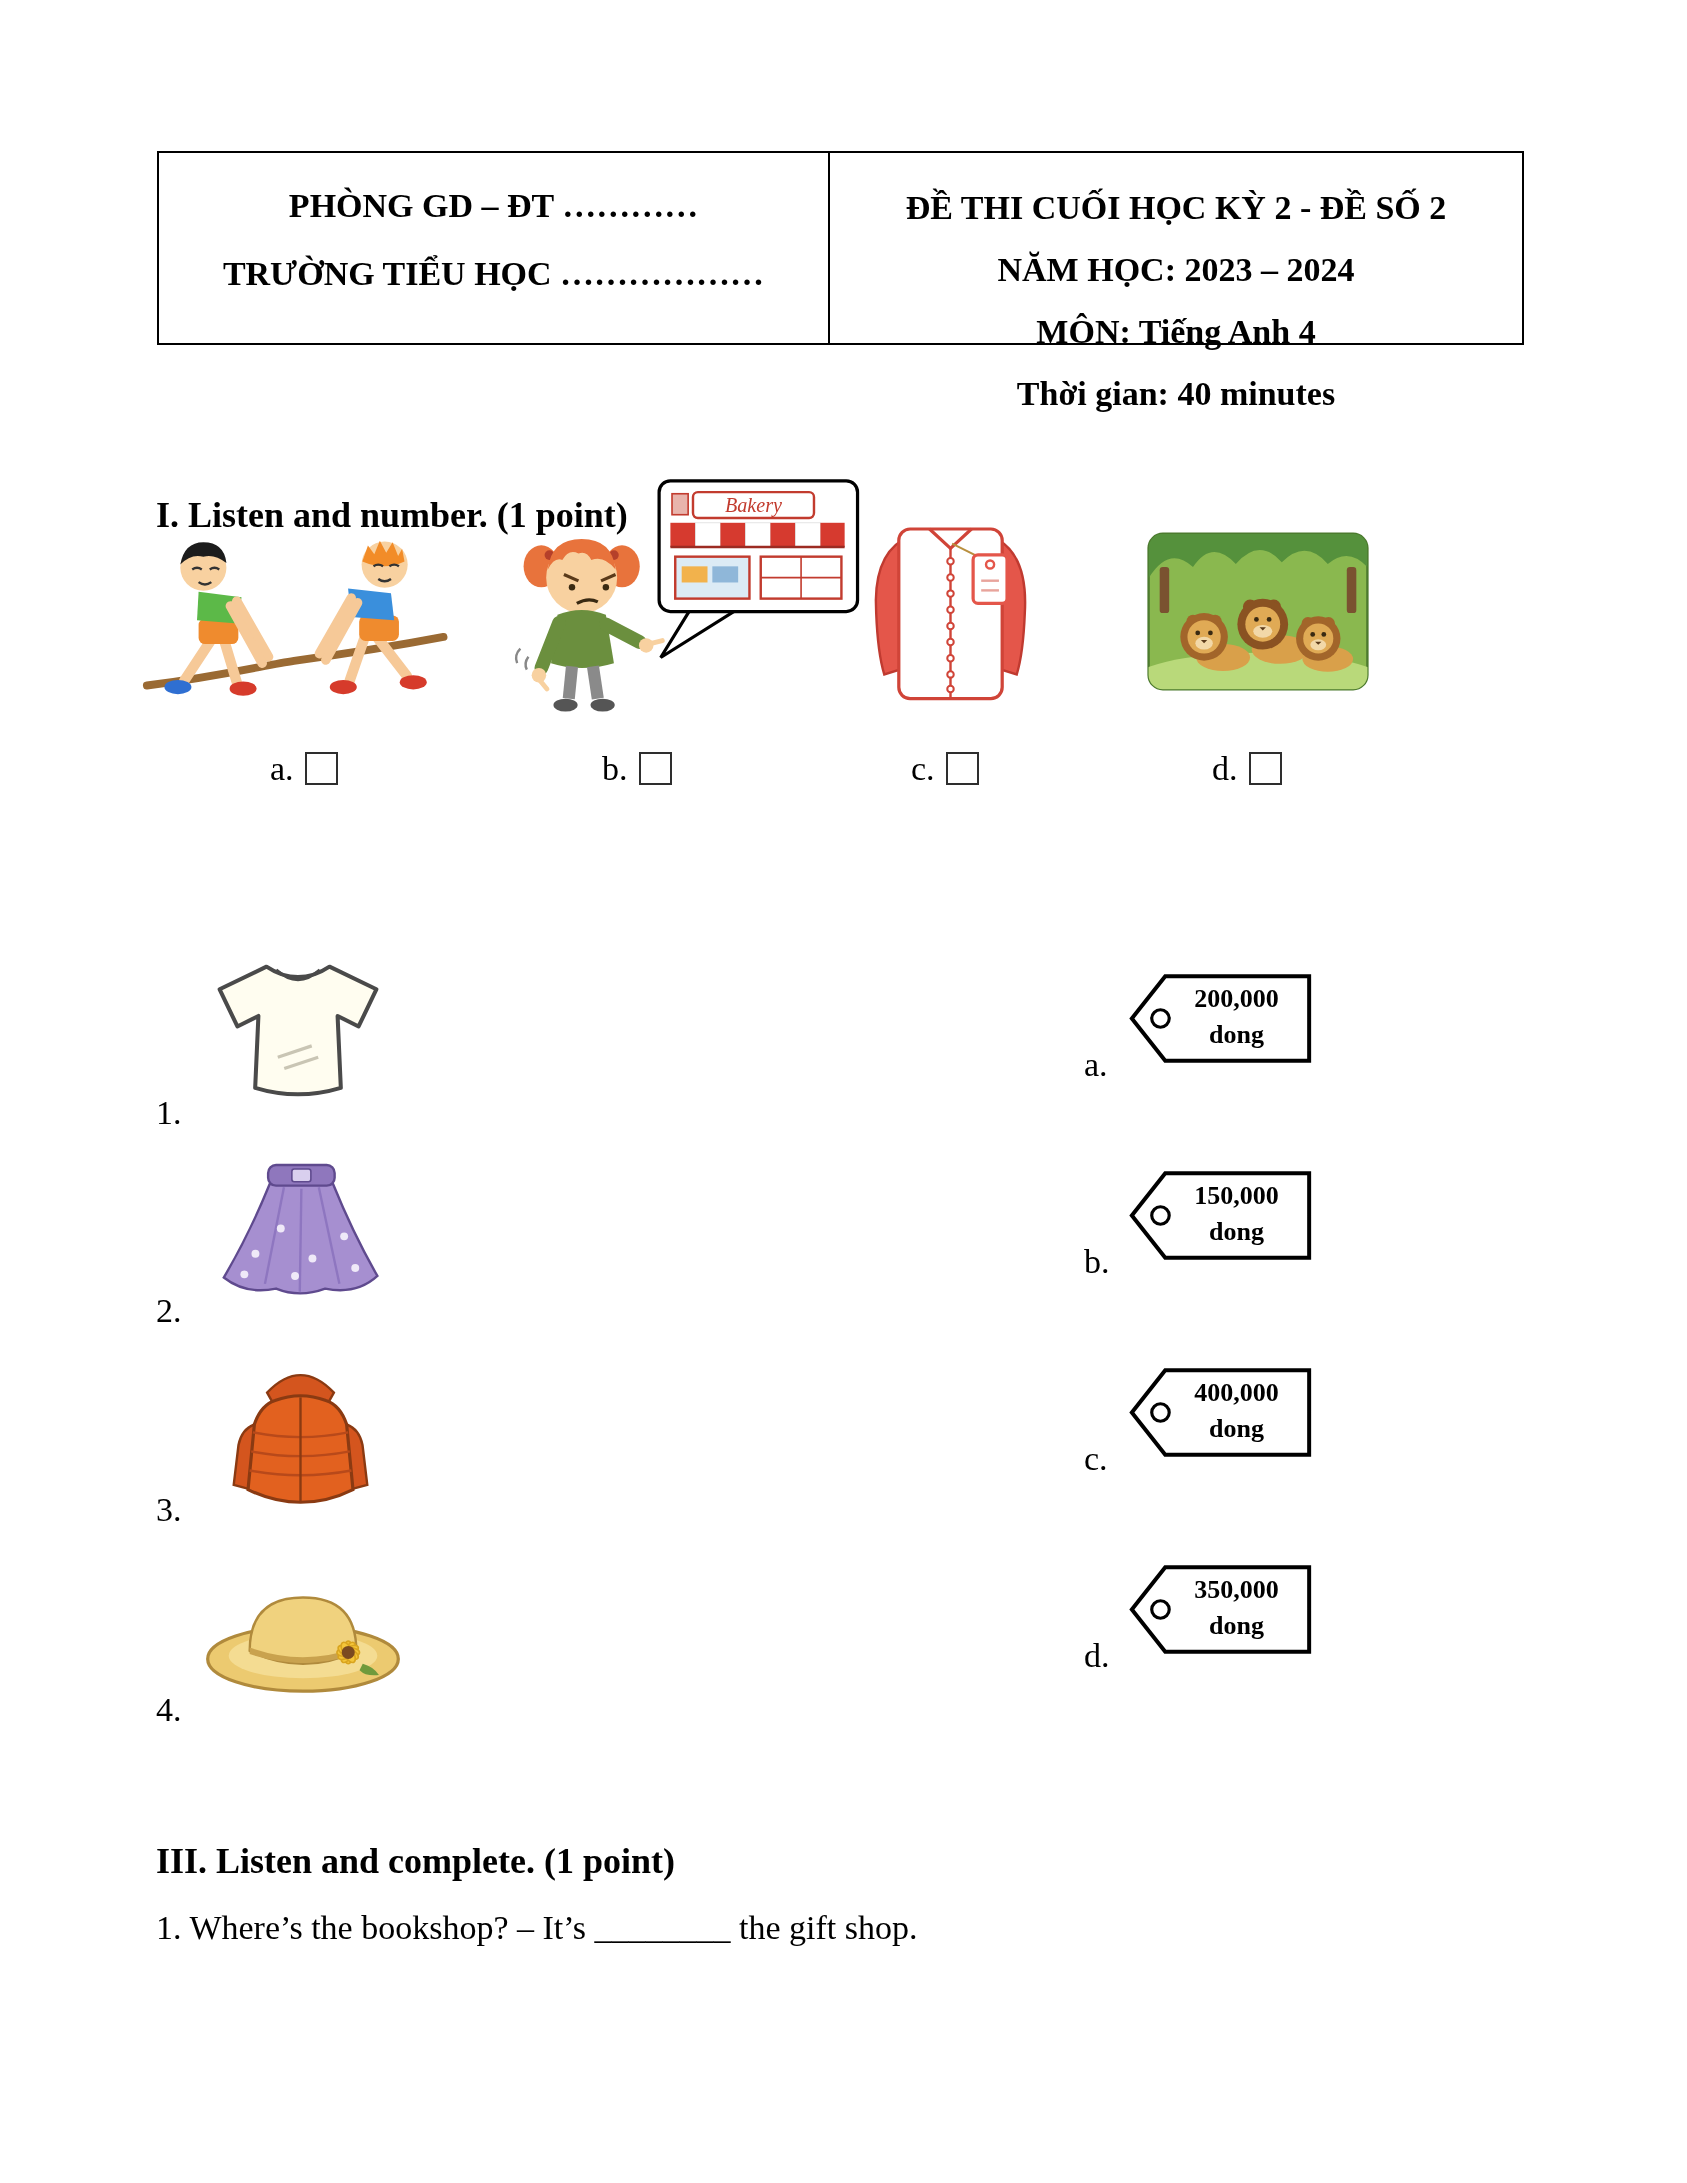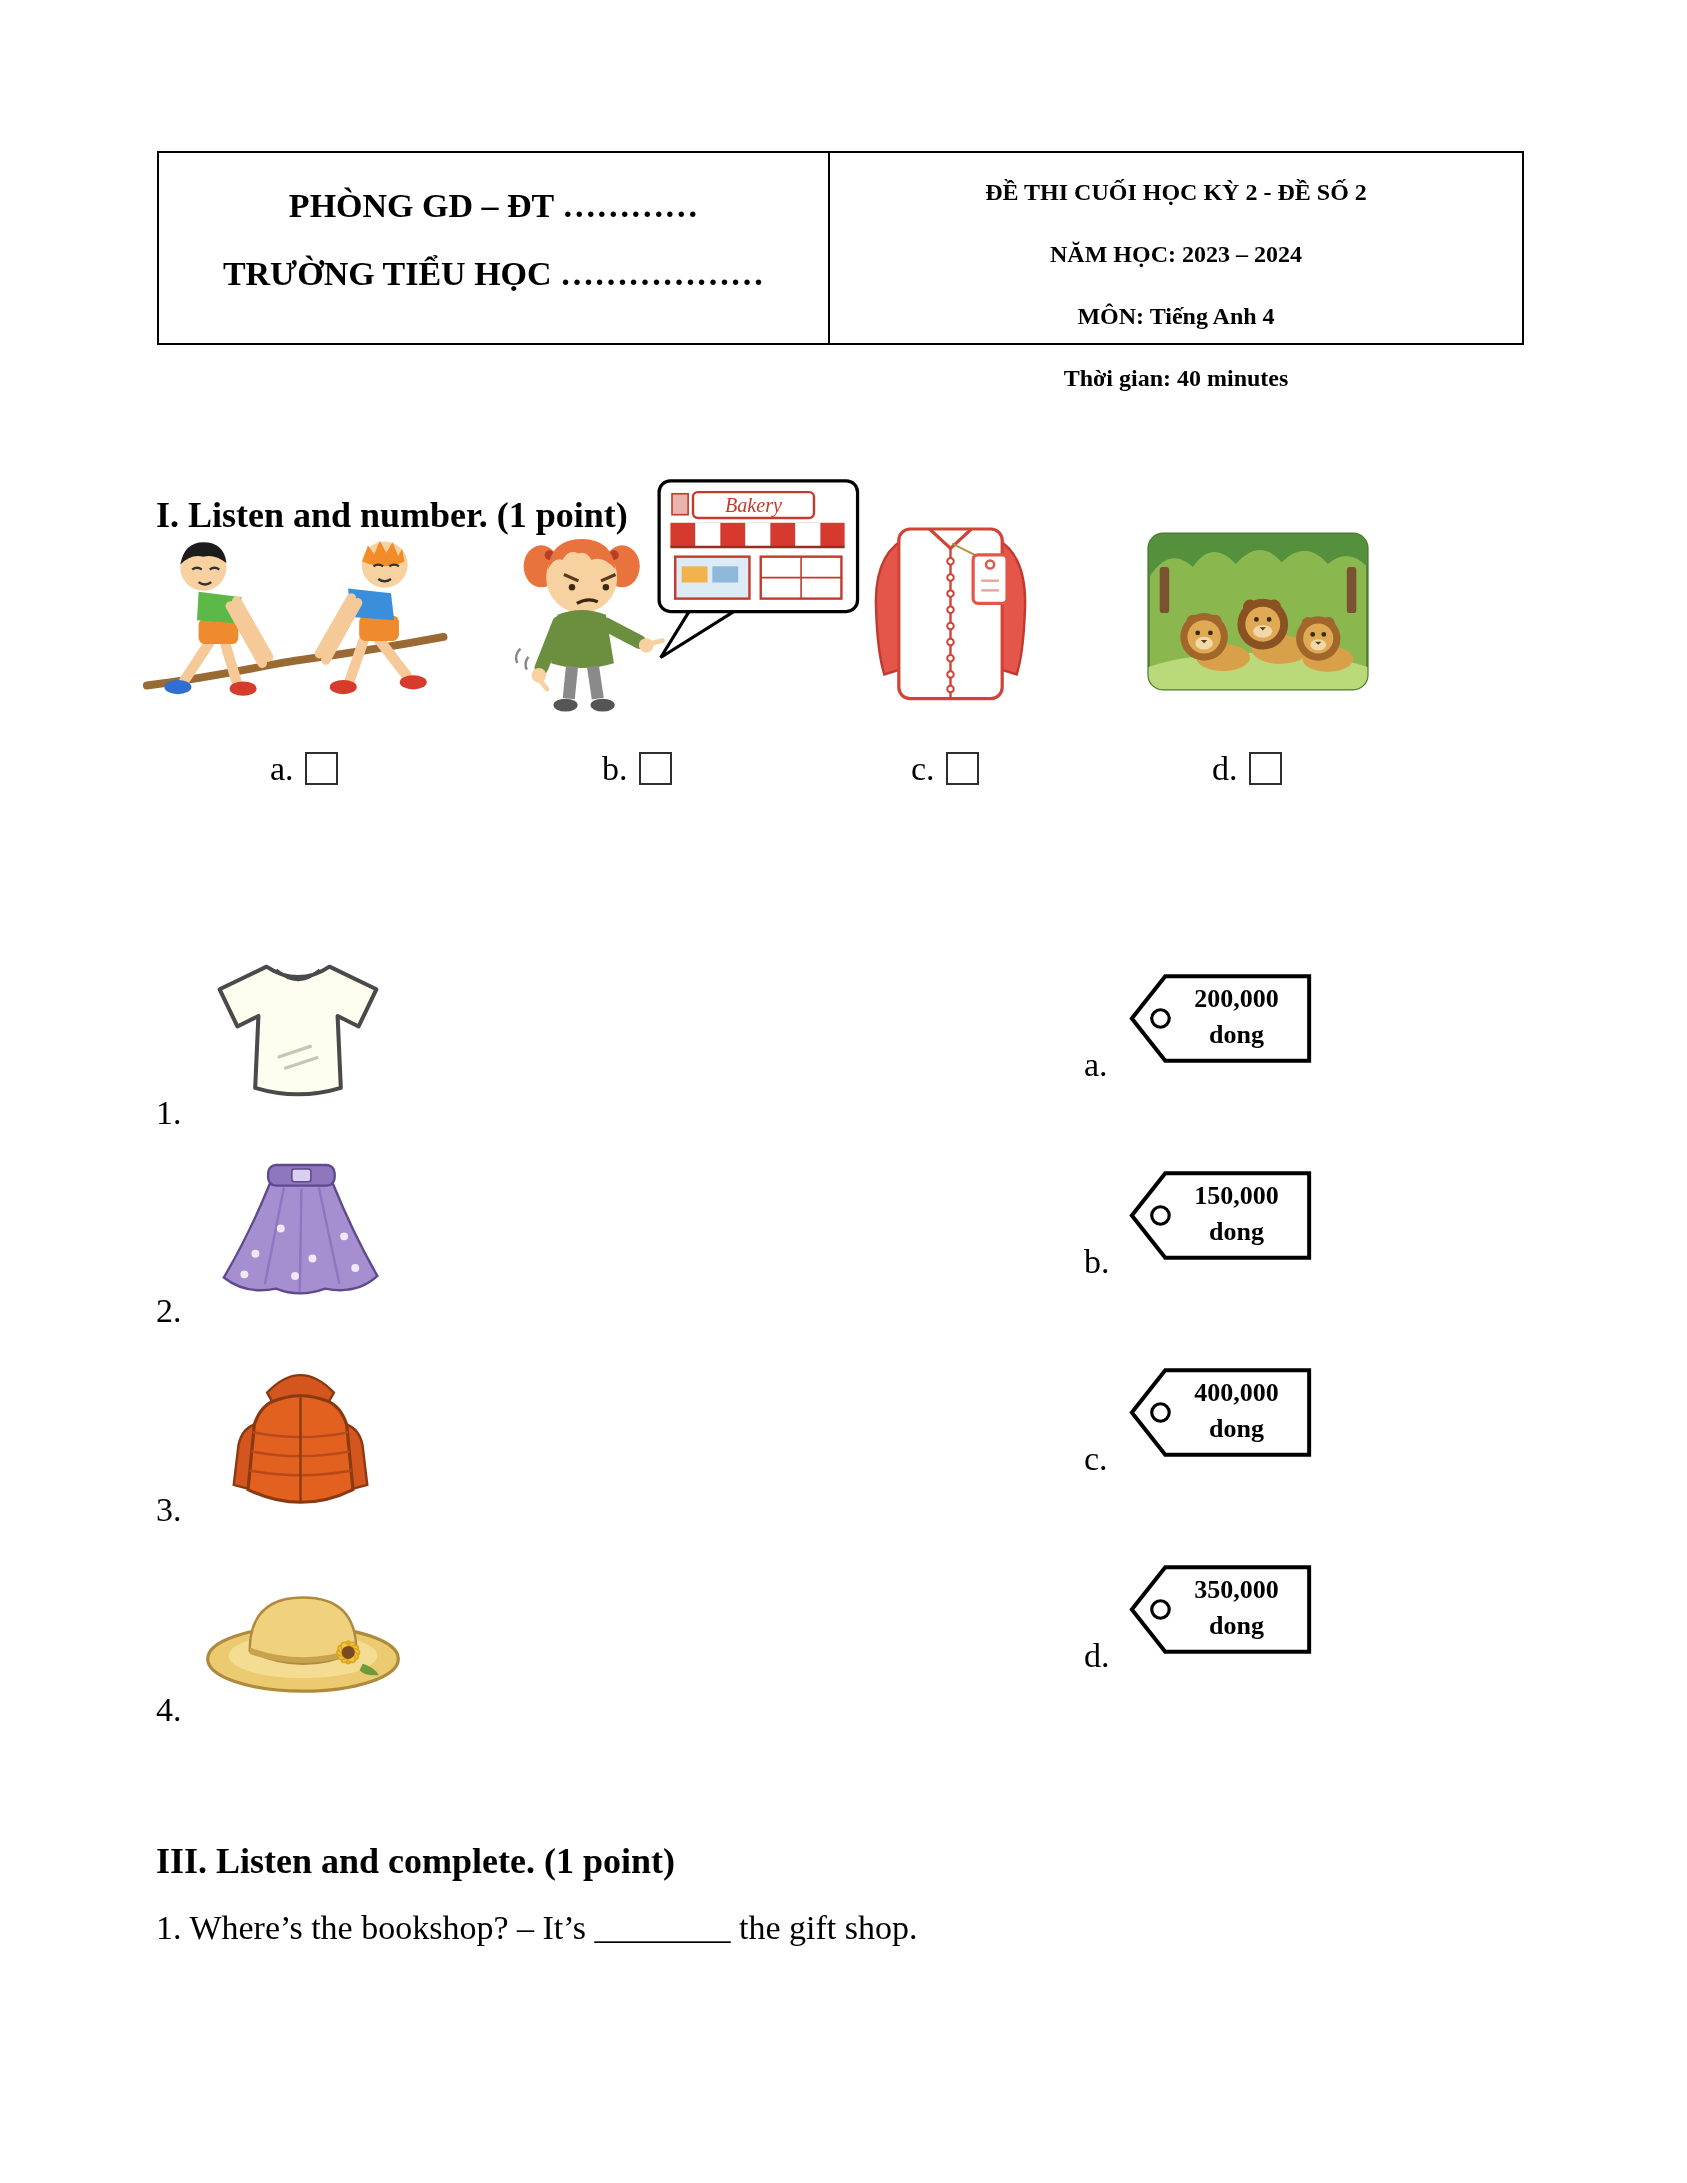--- a/index.html
+++ b/index.html
@@ -5,21 +5,21 @@
   html,body{margin:0;padding:0;background:#ffffff;}
   .page{position:relative;width:1687px;height:2183px;background:#fff;
         font-family:"Liberation Serif",serif;color:#000;overflow:hidden;}
 
   
   .header-table{position:absolute;left:141px;top:151px;width:1367px;height:194px;
       border:2.4px solid #000;display:flex;box-sizing:border-box;background:#fff;margin-left:16px;}
   .header-left{width:671px;border-right:2.4px solid #000;box-sizing:border-box;
       text-align:center;font-weight:bold;font-size:34px;padding-top:19px;}
   .header-left .hline{line-height:68px;}
-  .header-right{flex:1;text-align:center;font-weight:bold;font-size:24px;padding-top:8px;}
+  .header-right{flex:1;text-align:center;font-weight:bold;font-size:34px;padding-top:24px;}
   .header-right .hline{line-height:62px;}
 
   .sec-title{position:absolute;font-size:36px;font-weight:bold;white-space:nowrap;}
   .q{position:absolute;font-size:34px;white-space:nowrap;}
 
   .opt{position:absolute;font-size:34px;white-space:nowrap;}
   .box{display:inline-block;width:29px;height:29px;border:2.4px solid #2e2e2e;
        margin-left:11px;vertical-align:-4.8px;background:#fff;}
 
   .num{position:absolute;font-size:34px;}

